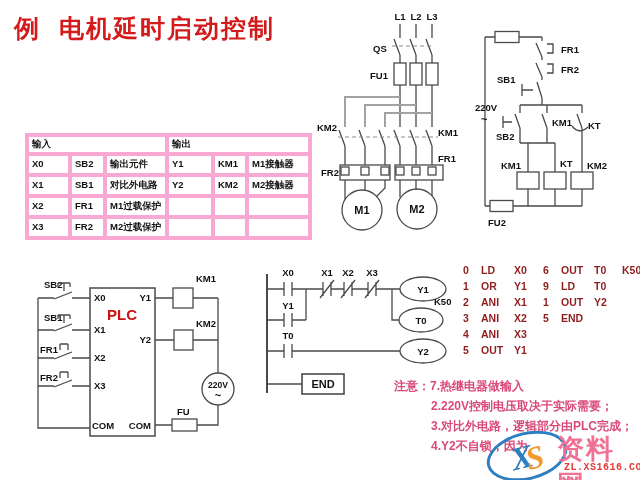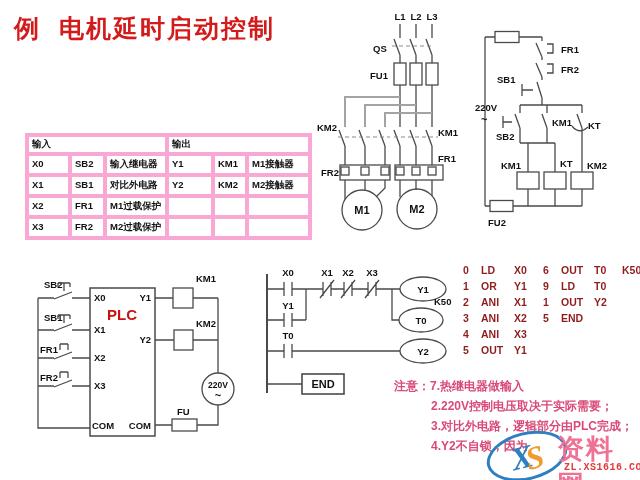--- a/index.html
+++ b/index.html
@@ -75,21 +75,21 @@
         <col style="width:63px">
     </colgroup>
     <tbody>
         <tr class="gh">
       <td colspan="3">输入</td>
       <td colspan="3">输出</td>
     </tr>
     <tr class="dr">
       <td>X0</td>
       <td>SB2</td>
-      <td>输入继电器</td>
+      <td>输出元件</td>
       <td>Y1</td>
       <td>KM1</td>
       <td>M1接触器</td>
     </tr>
     <tr class="dr">
       <td>X1</td>
       <td>SB1</td>
       <td>对比外电路</td>
       <td>Y2</td>
       <td>KM2</td>

